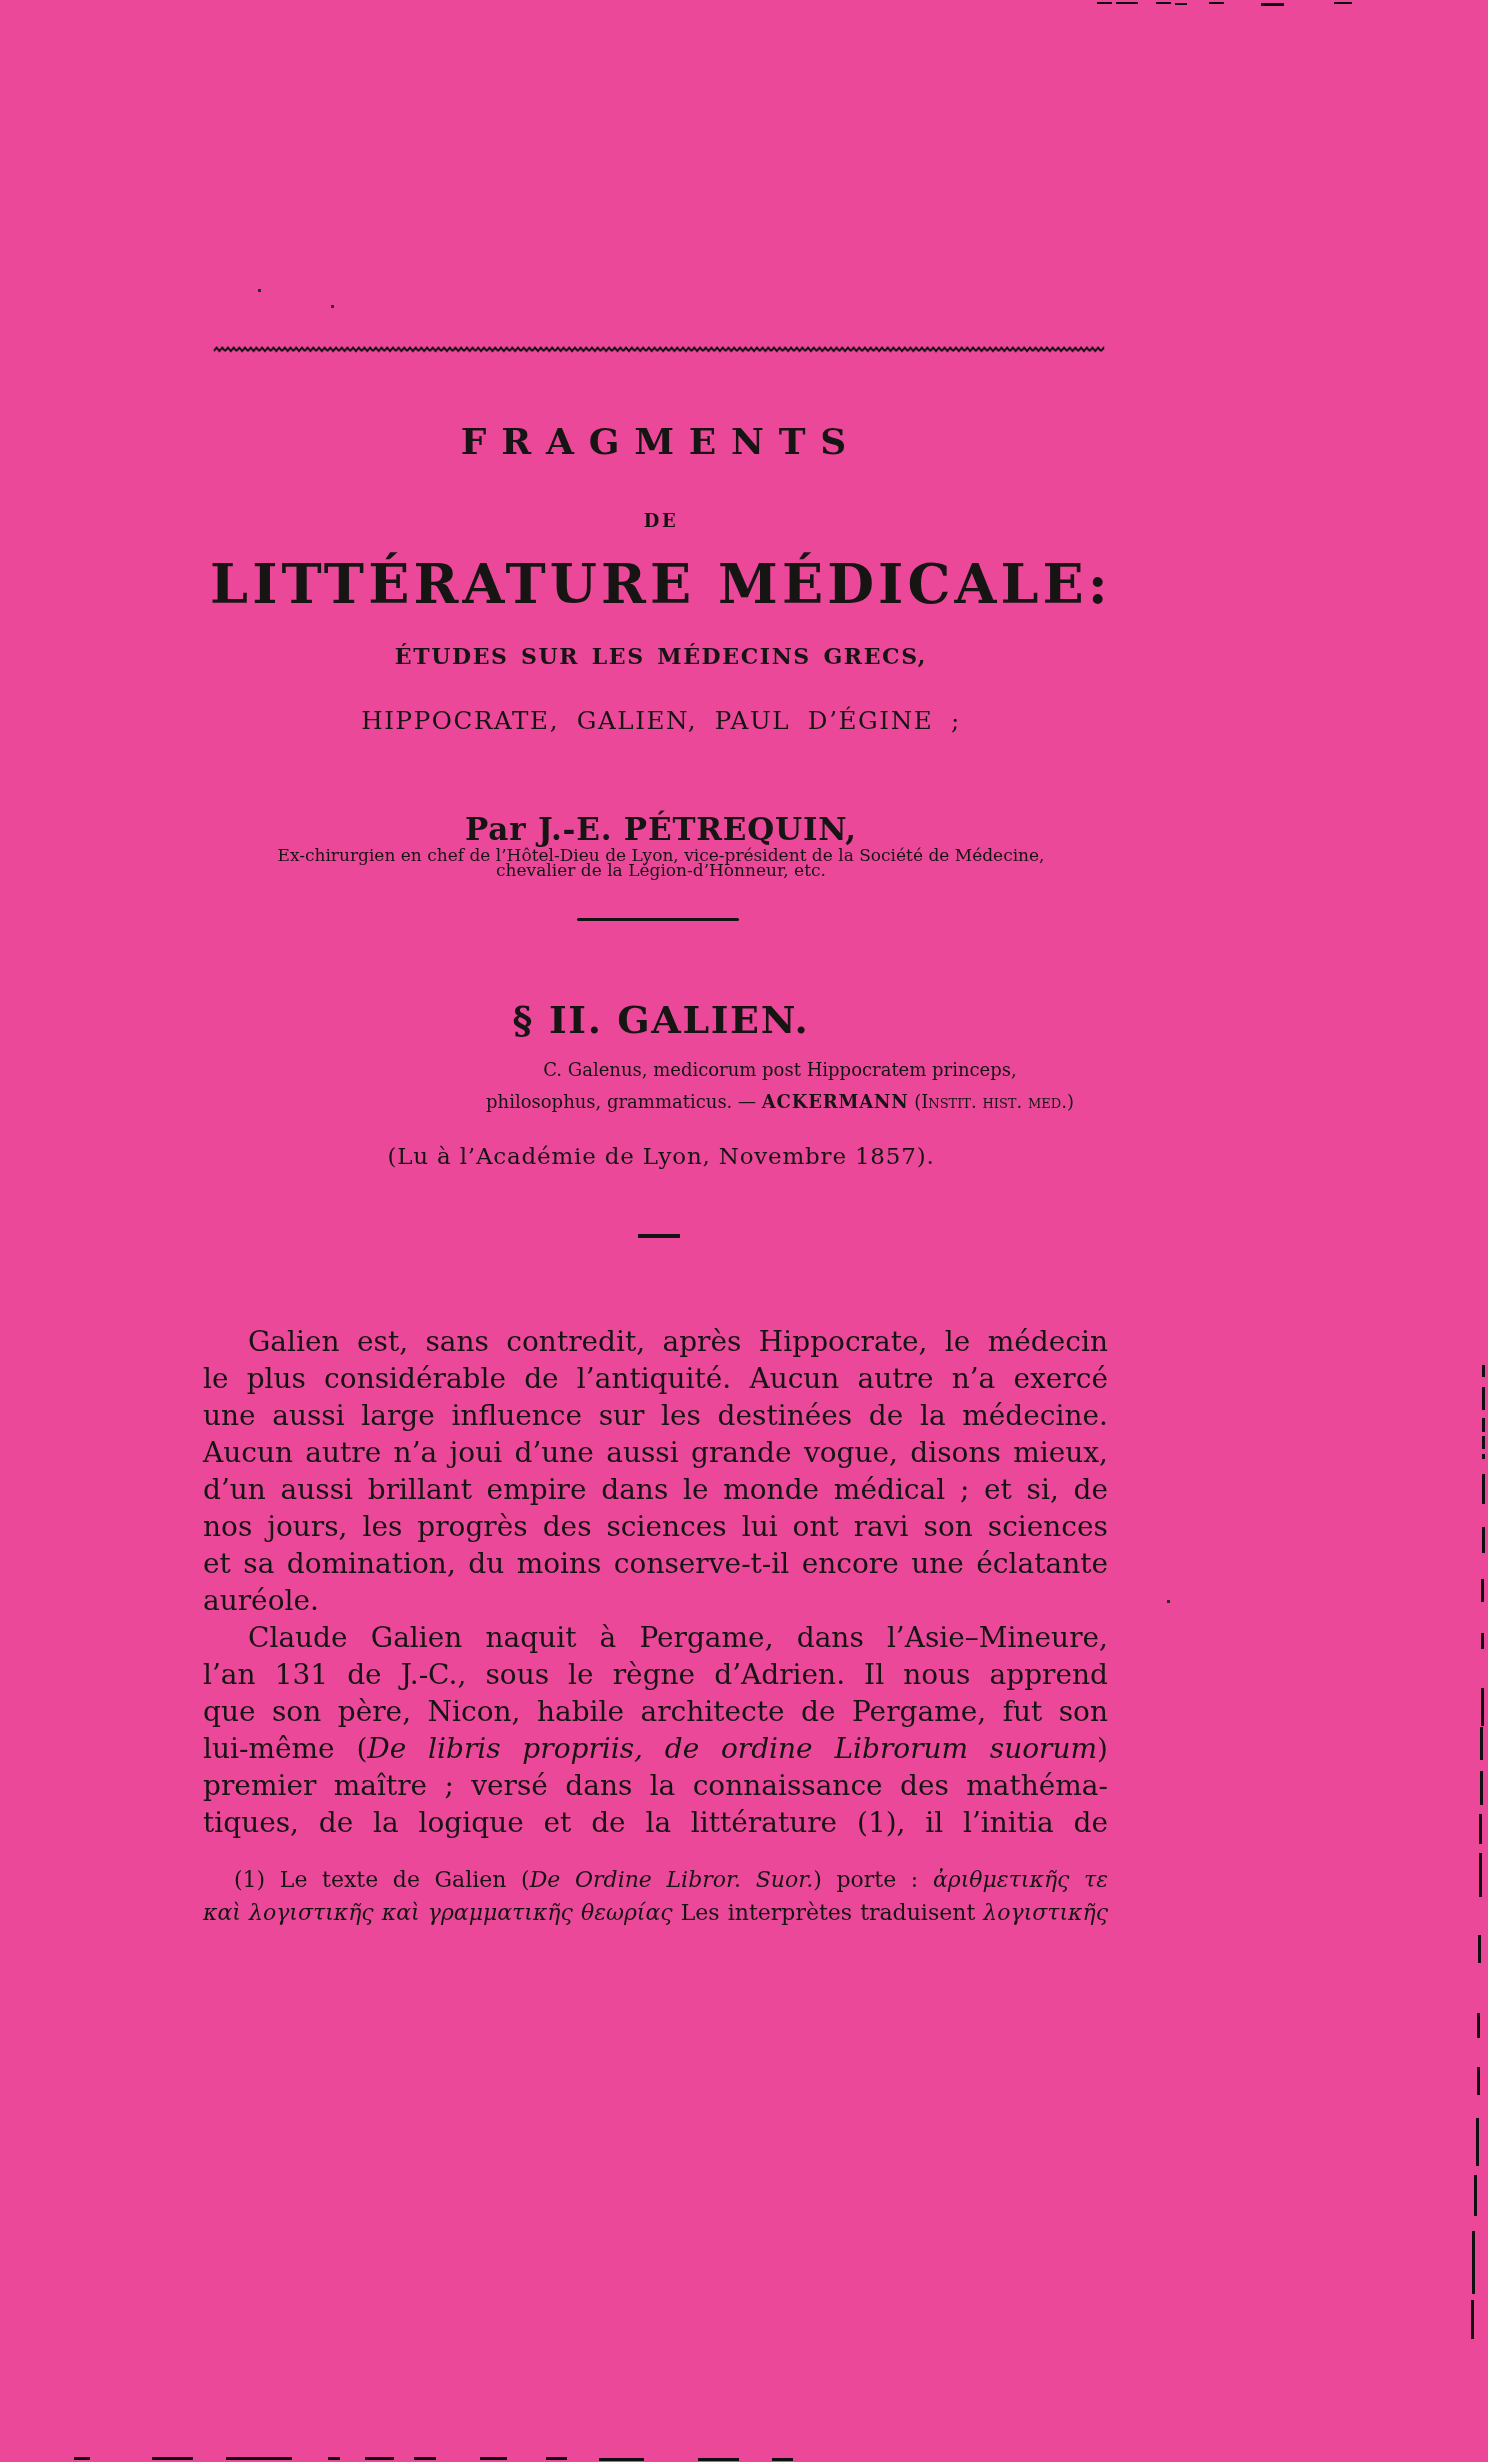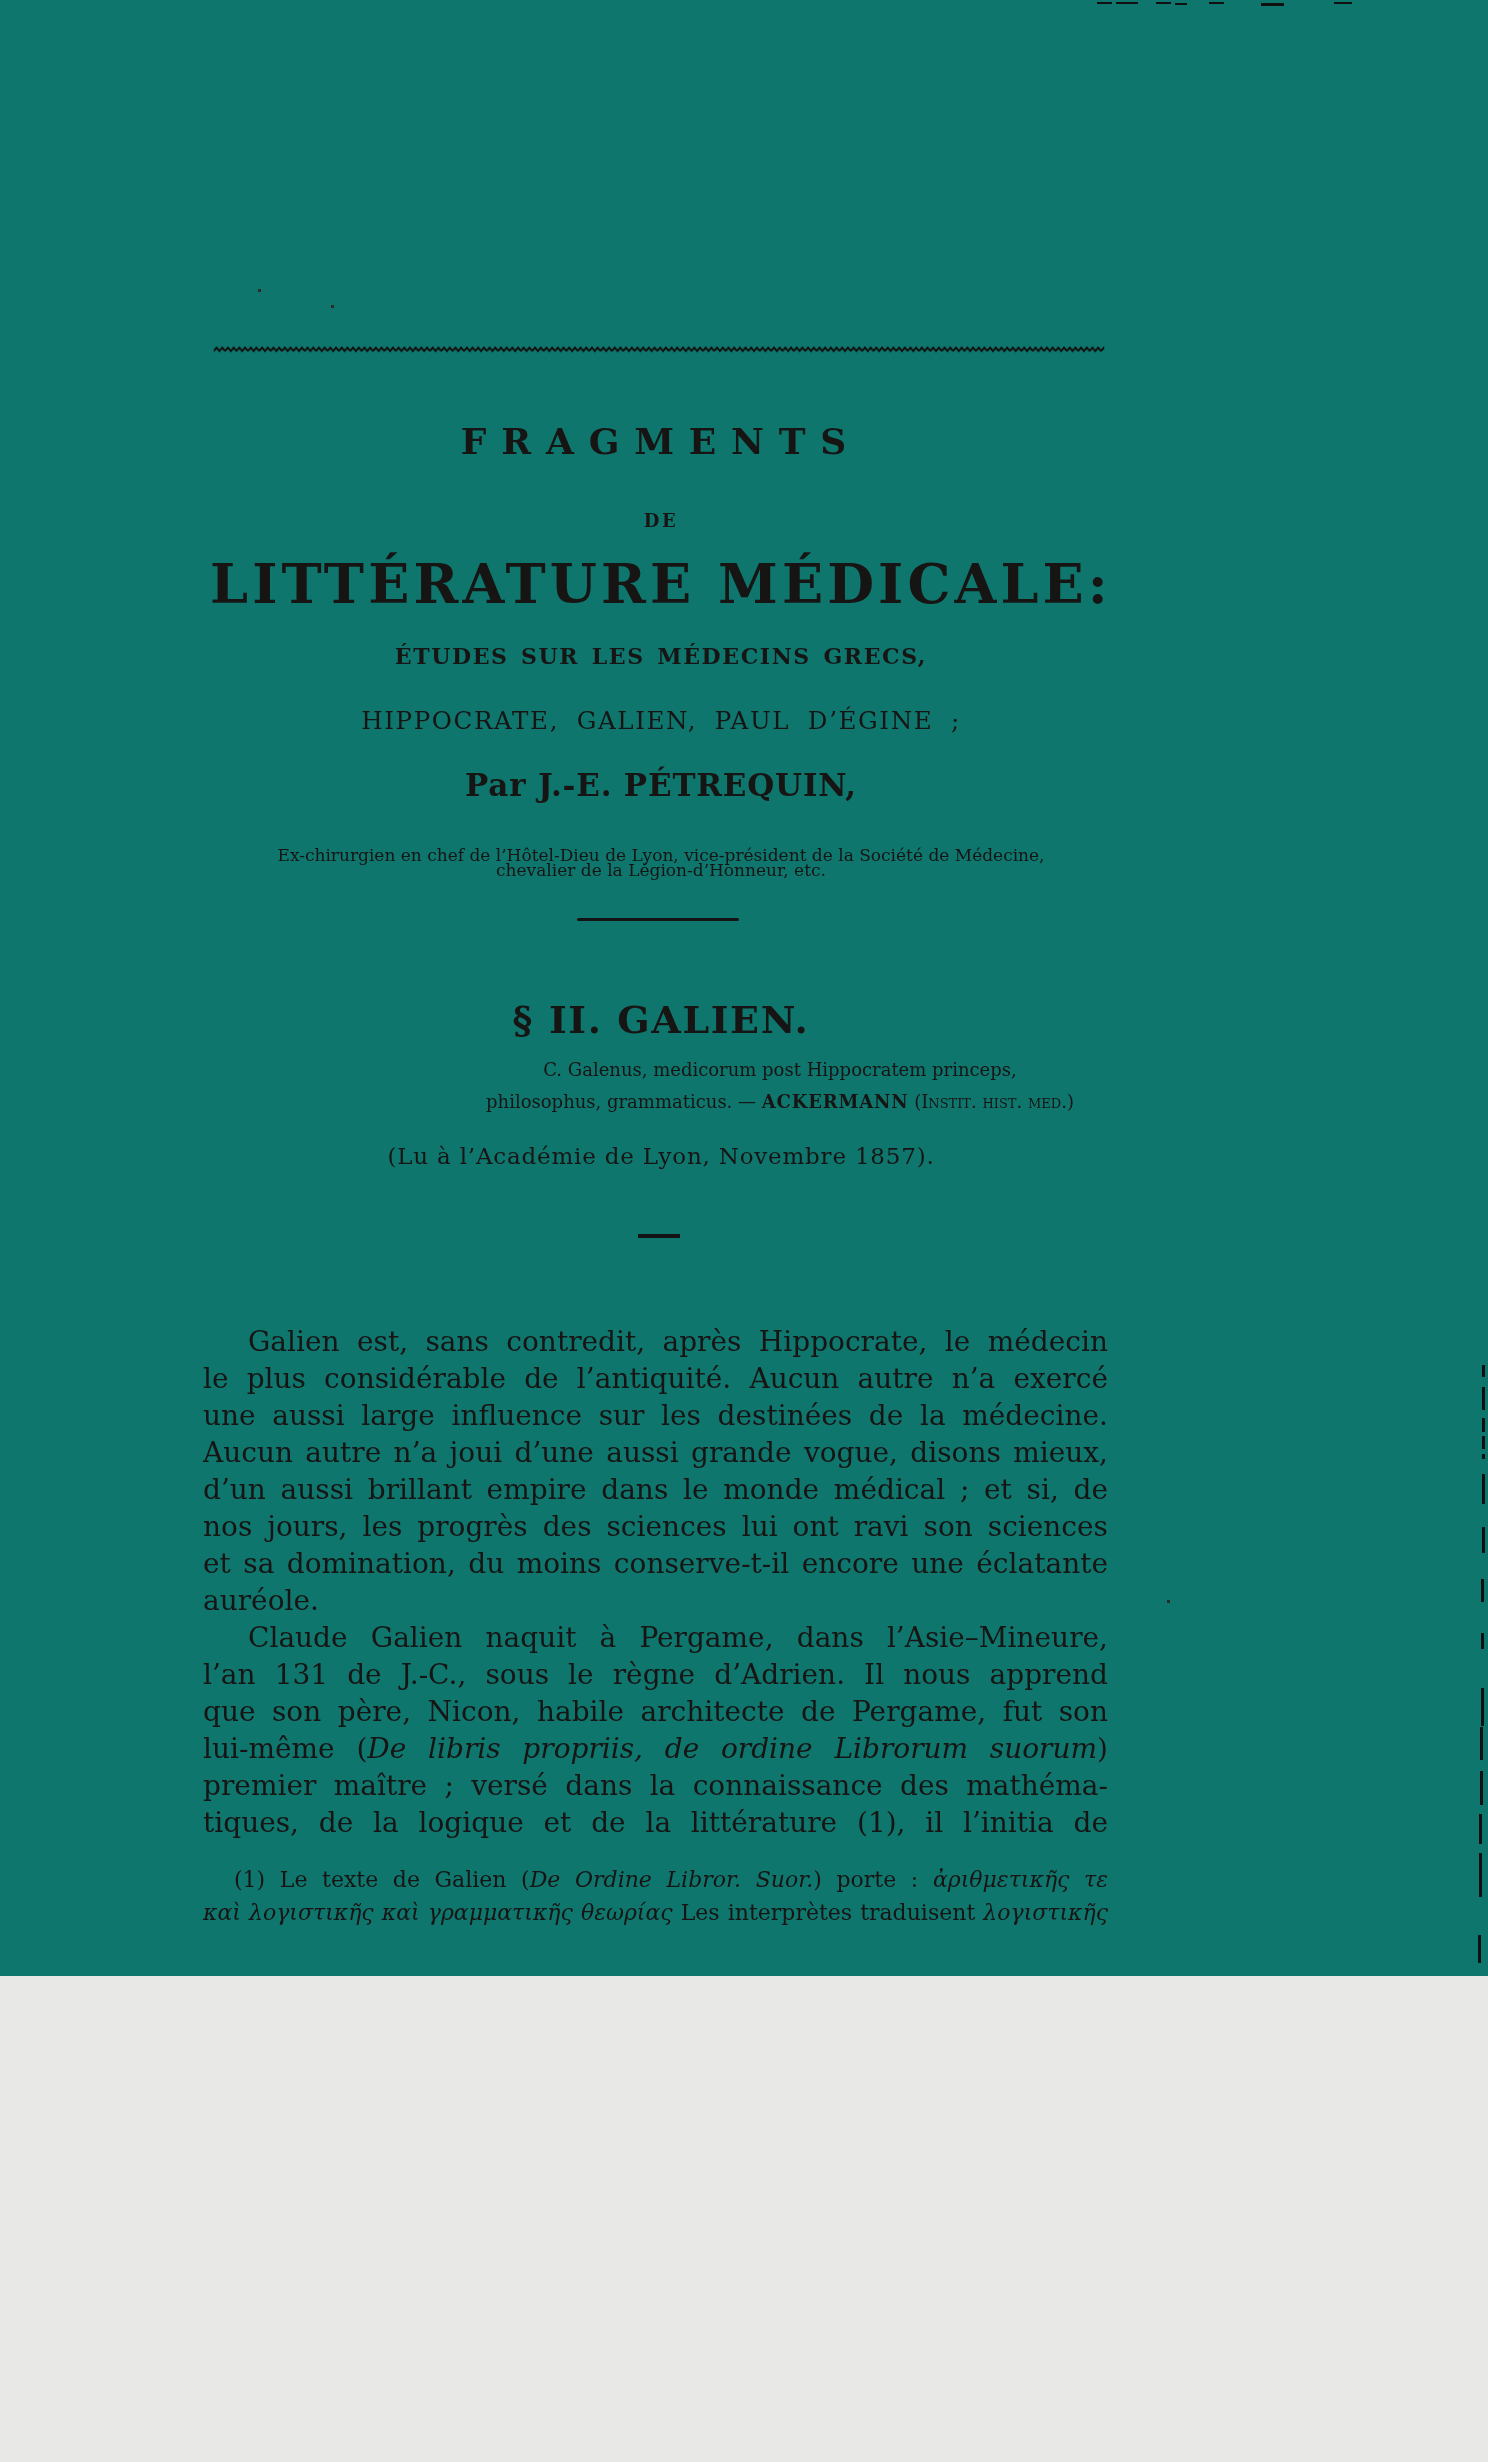--- a/index.html
+++ b/index.html
@@ -1,30 +1,30 @@
 <!DOCTYPE html>
 <html style="font-size:13px"><head>
 <meta charset="utf-8">
 <style>
   html,body { margin:0; padding:0; background:#e8e8e6; }
   .page {
-    position:relative; width:1489px; height:1976px;
-    background:#0f766e; overflow:hidden;
+    position:relative; width:1489px; height:2462px;
+    background:#ec4899; overflow:hidden;
     font-family:"DejaVu Serif","Liberation Serif",serif;
     color:#161514;
   }
   .abs { position:absolute; }
   .ctr { left:189px; width:944px; text-align:center; }
   
   .t-fragments { top:420px; font-size:36px; font-weight:700; letter-spacing:14.8px; }
   .t-de       { top:510px; font-size:18px; font-weight:700; letter-spacing:2.5px; }
   .t-main     { top:552px; font-size:54px; font-weight:700; letter-spacing:4.1px; }
   .t-etudes   { top:643px; font-size:22px; font-weight:700; letter-spacing:1.6px; word-spacing:3.3px; }
   .t-hippo    { top:706px; font-size:24.6px; font-weight:400; letter-spacing:1.6px; word-spacing:8.2px; }
-  .t-par      { top:767px; font-size:31px; font-weight:700; letter-spacing:0.8px; }
+  .t-par      { top:811px; font-size:31px; font-weight:700; letter-spacing:0.8px; }
   .t-affil1   { top:829px; font-size:17px;margin-top:16px; }
   .t-affil2   { top:860px; font-size:17px; }
   .rule-short { top:918px; left:577px; width:162px; height:3.3px; background:#141414; border-radius:1.6px; }
   .t-section  { top:977px; font-size:38px; font-weight:700; letter-spacing:1.6px;margin-top:20px; }
   .epi { left:460px; width:640px; text-align:center; font-size:18px; }
   .epi1 { top:1059px; }
   .epi2 { top:1091px; }
   .epi .auth { font-weight:700; letter-spacing:0.8px; }
   .epi .sc { font-variant:small-caps; }
   .t-lu { top:1143px; font-size:23px; letter-spacing:0.8px; }

